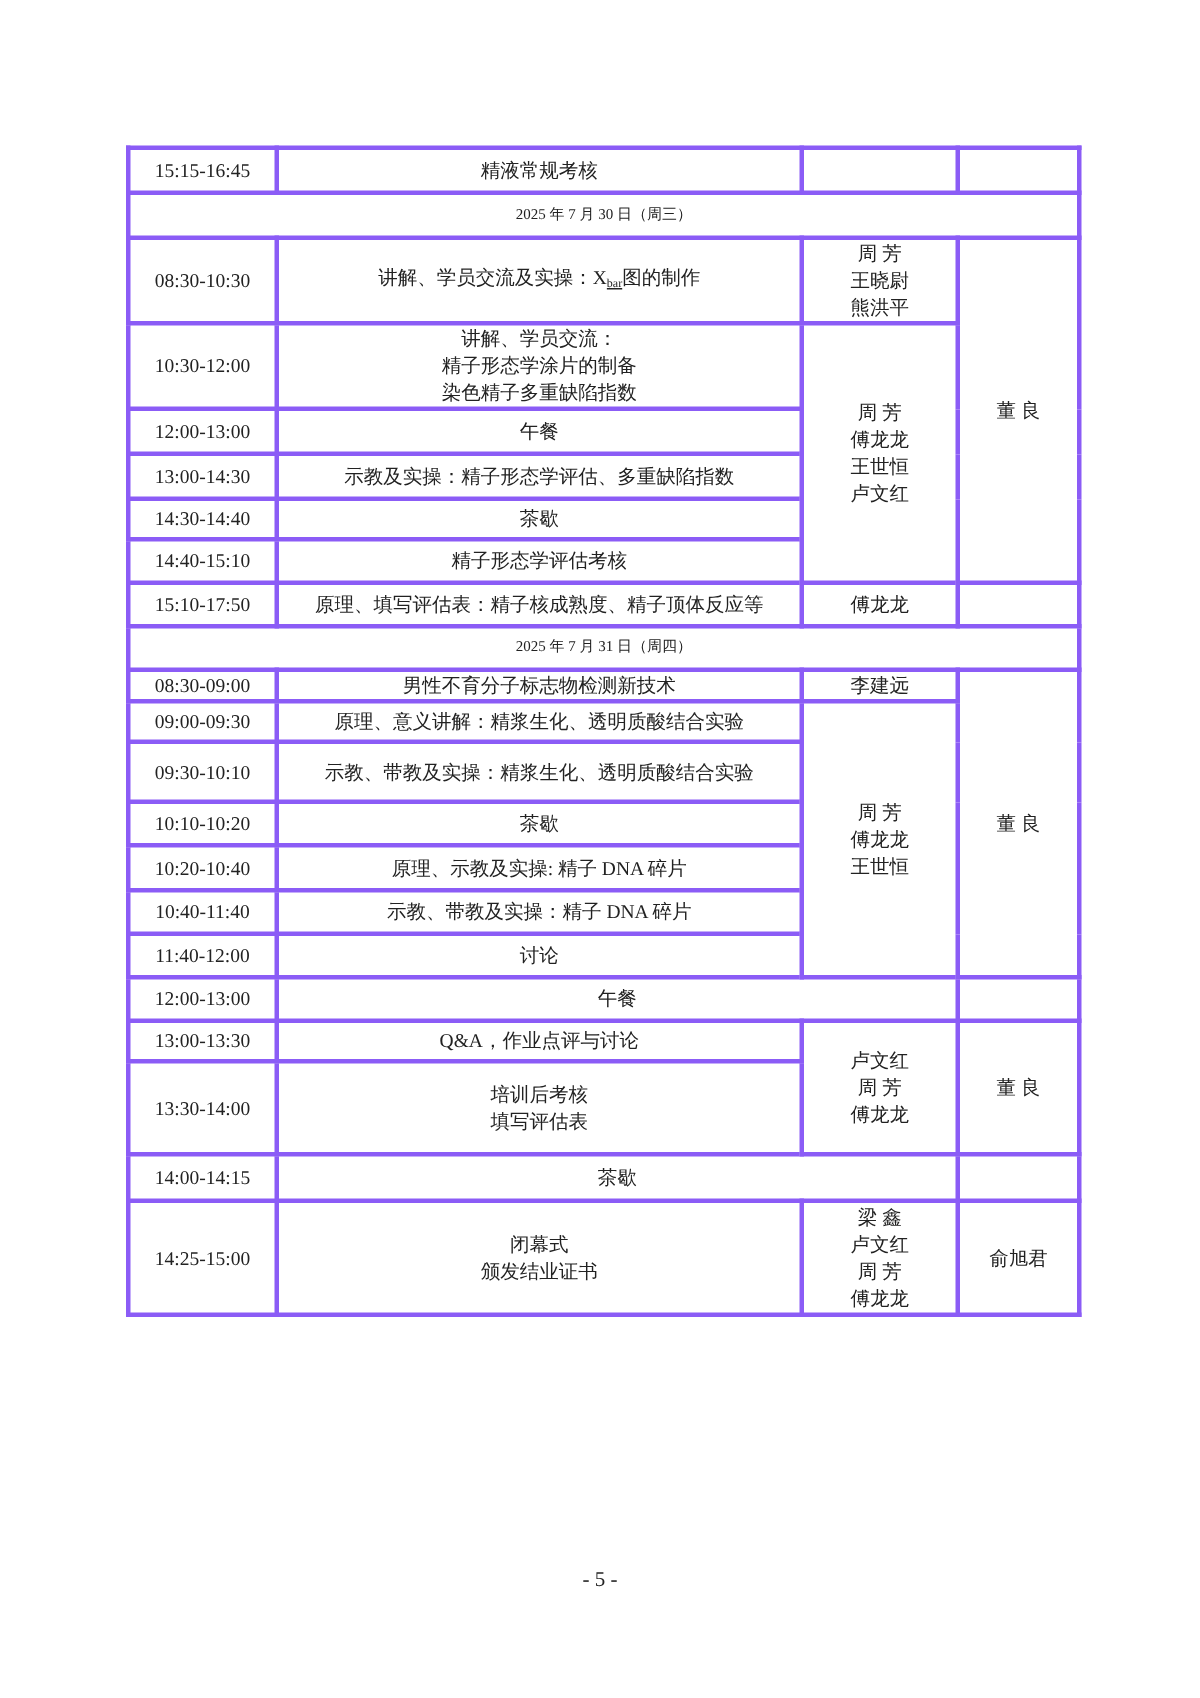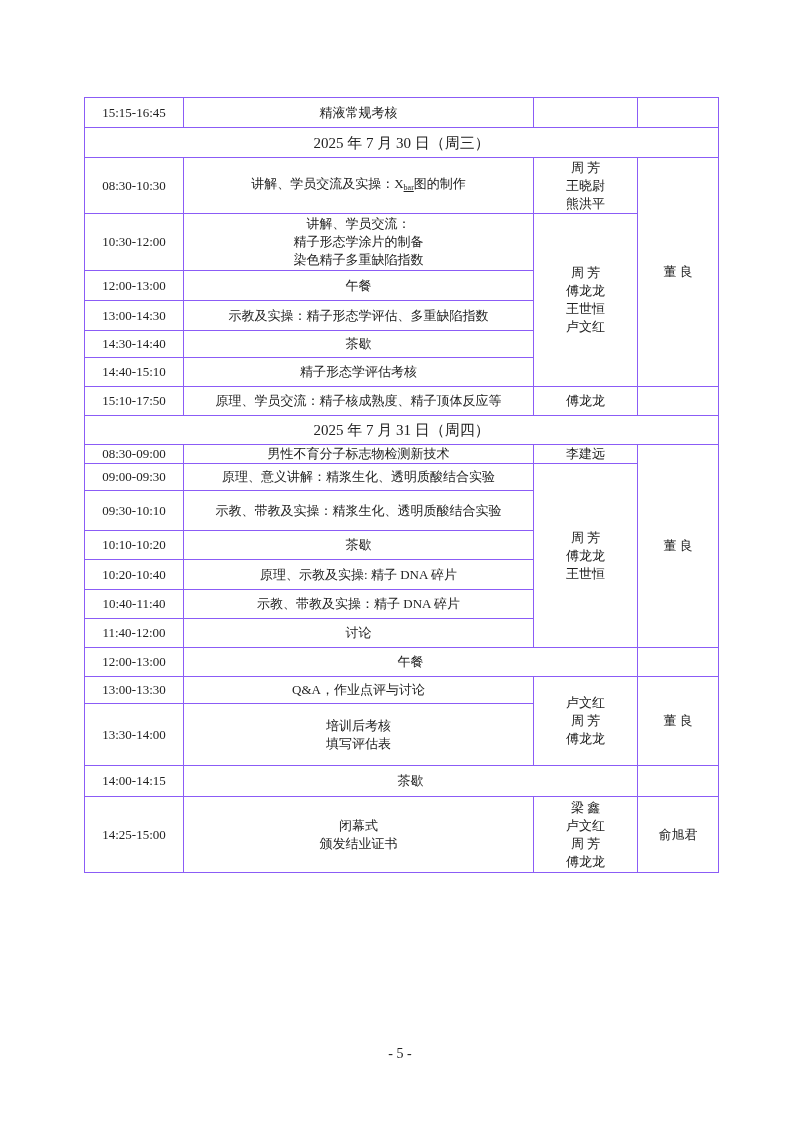--- a/index.html
+++ b/index.html
@@ -1,23 +1,23 @@
 <!DOCTYPE html>
 <html><head>
 <meta charset="utf-8">
 <style>
   html, body { margin:0; padding:0; background:#ffffff; }
   body { width:800px; height:1132px; position:relative; overflow:hidden;
          font-family: "Liberation Serif", "DejaVu Serif", serif; color:#222; }
   table.sched { position:absolute; left:84px; top:97px; width:634px;
                 border-collapse:collapse; table-layout:fixed; font-size:13px; }
-  table.sched td { border:1px solid #8b5cf6; text-align:center; vertical-align:middle;
+  table.sched td { border:3px solid #8b5cf6; text-align:center; vertical-align:middle;
                    padding:0 11px; line-height:18px; }
   td.time { font-size:13px; }
-  td.date { font-size:15px; }
+  td.date { font-size:10px; }
   .sub { font-size:8px; vertical-align:-2px;text-decoration:underline; }
   .line { display:block; }
   .page-num { position:absolute; left:0; width:800px; top:1046px; text-align:center;
               font-size:14px; }
 </style>
 </head>
 <body>
 
 <table class="sched">
   <colgroup>
@@ -76,21 +76,21 @@
       <td class="time">14:30-14:40</td>
       <td>茶歇</td>
     </tr>
     <tr style="height:29px">
       <td class="time">14:40-15:10</td>
       <td>精子形态学评估考核</td>
     </tr>
 
     <tr style="height:29px">
       <td class="time">15:10-17:50</td>
-      <td>原理、学员交流：精子核成熟度、精子顶体反应等</td>
+      <td>原理、填写评估表：精子核成熟度、精子顶体反应等</td>
       <td>傅龙龙</td>
       <td></td>
     </tr>
 
     <tr style="height:29px">
       <td colspan="4" class="date">2025 年 7 月 31 日（周四）</td>
     </tr>
 
     <tr style="height:17px">
       <td class="time">08:30-09:00</td>

